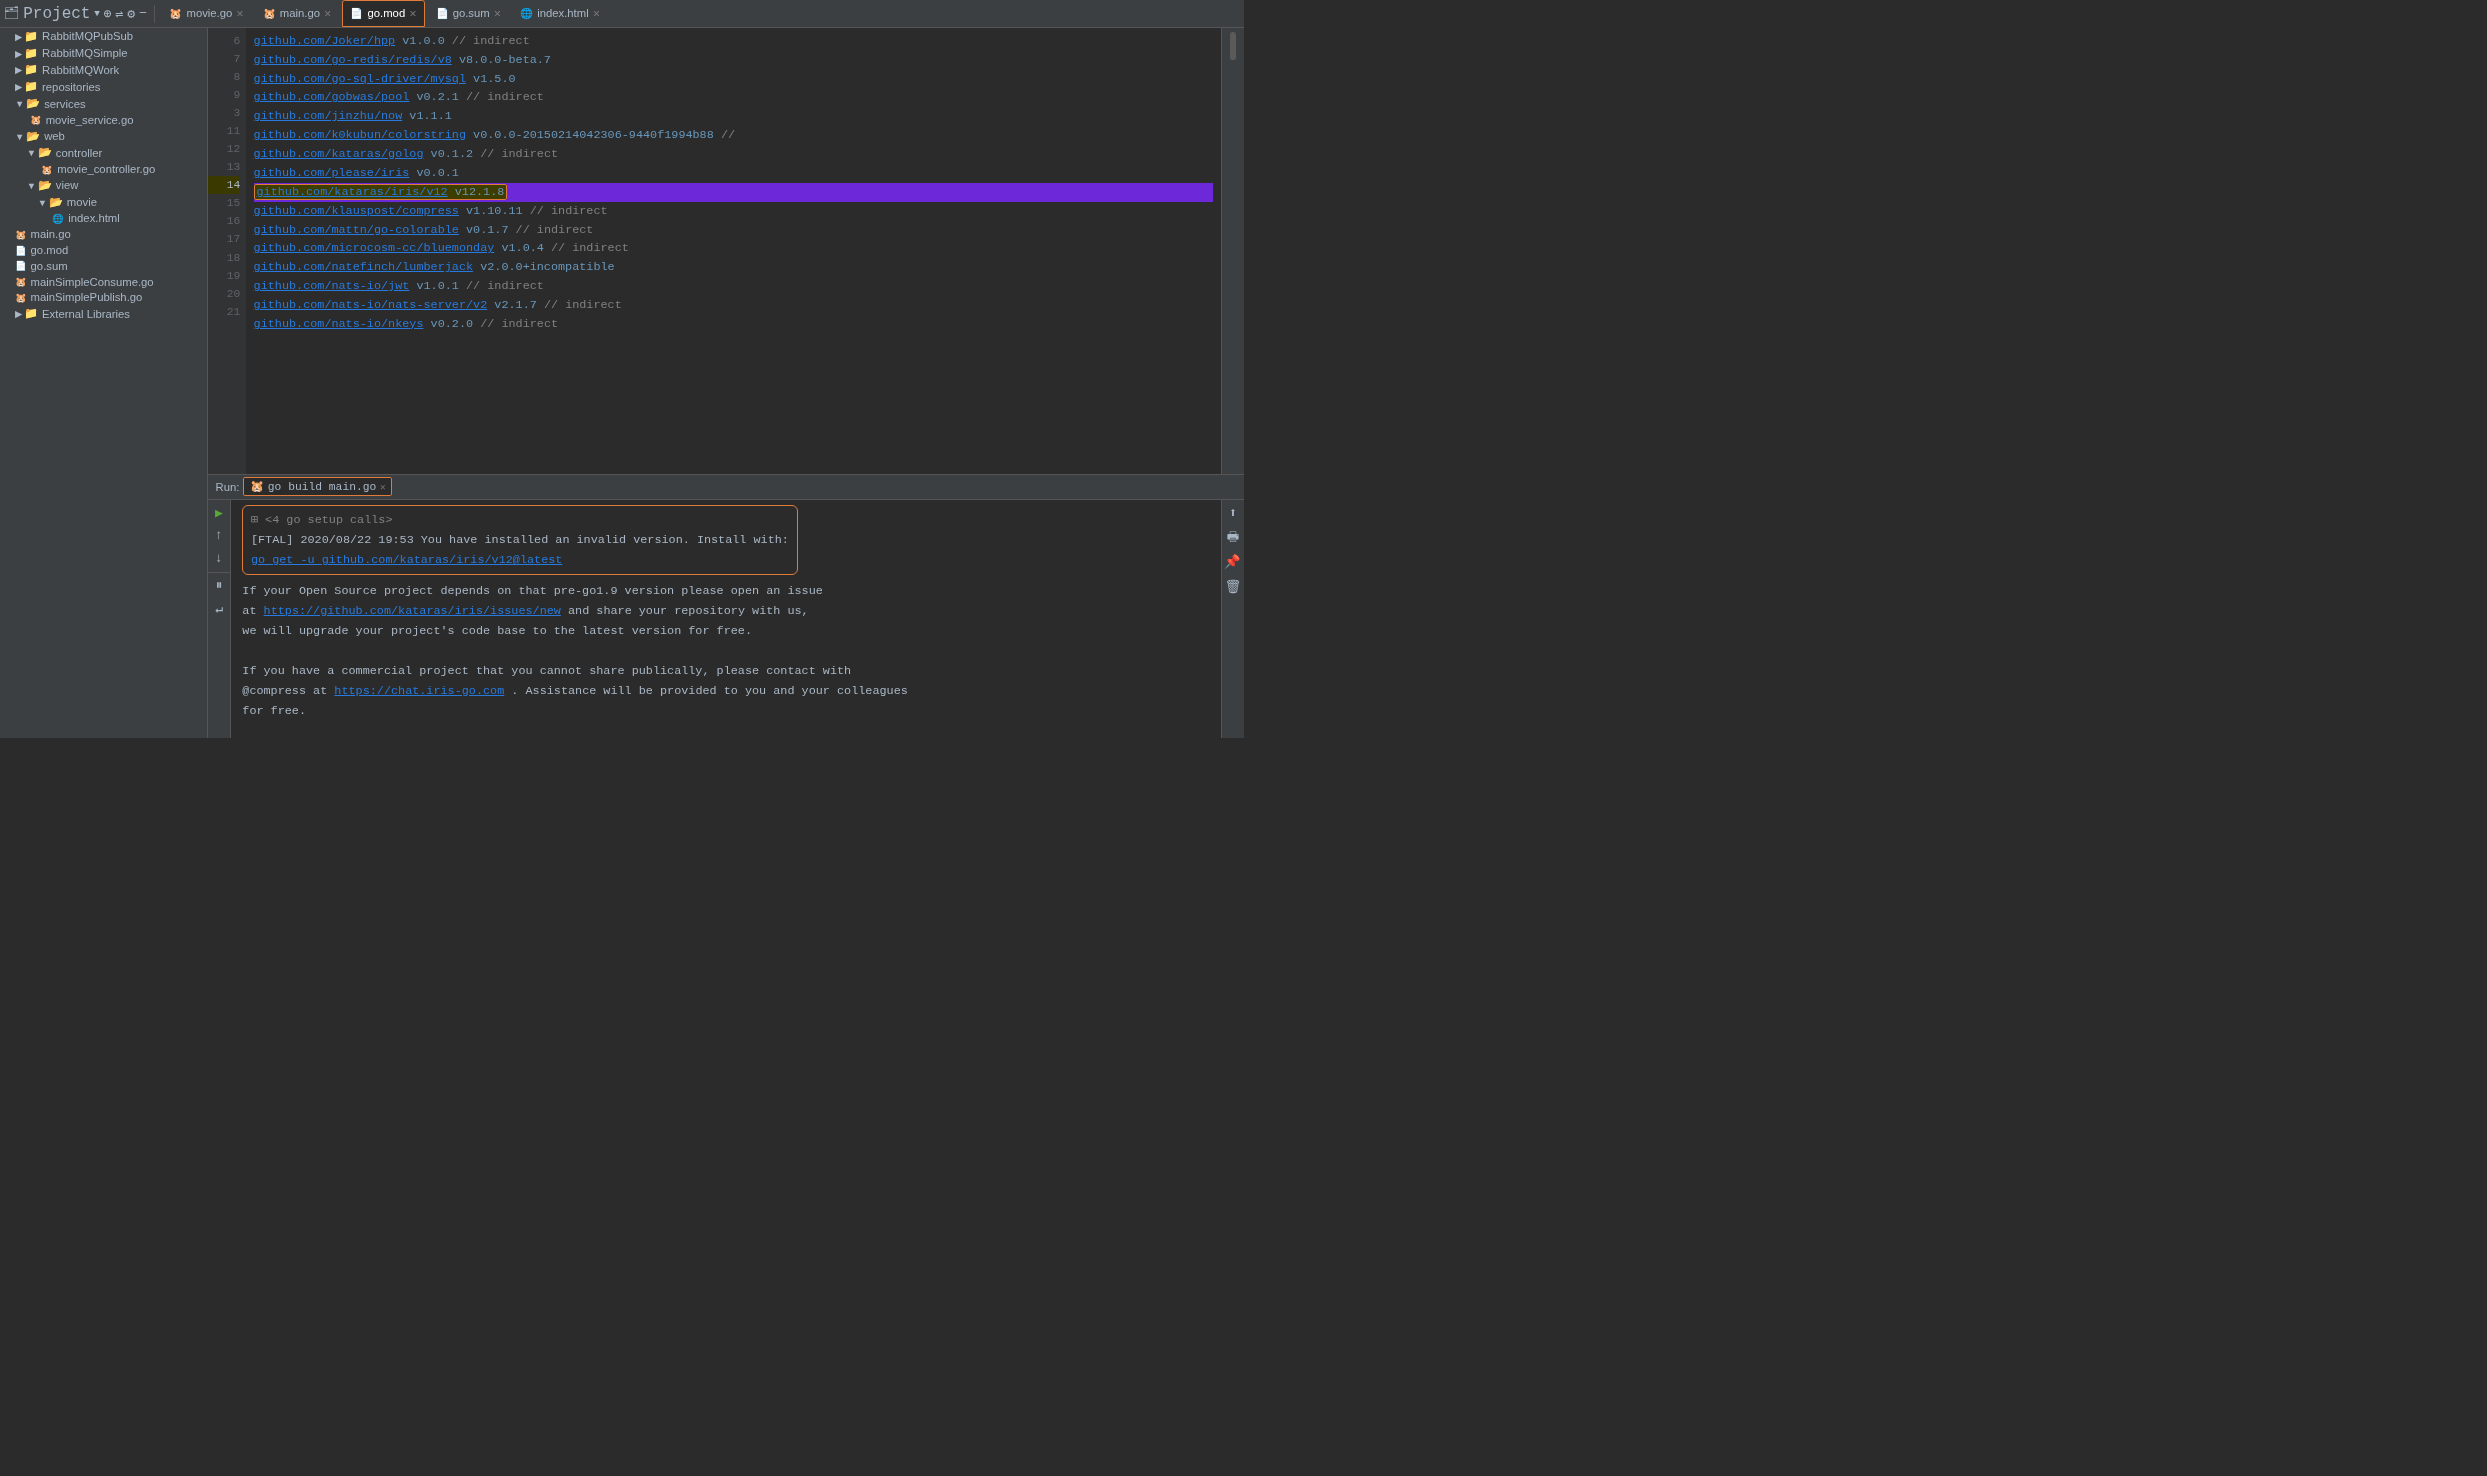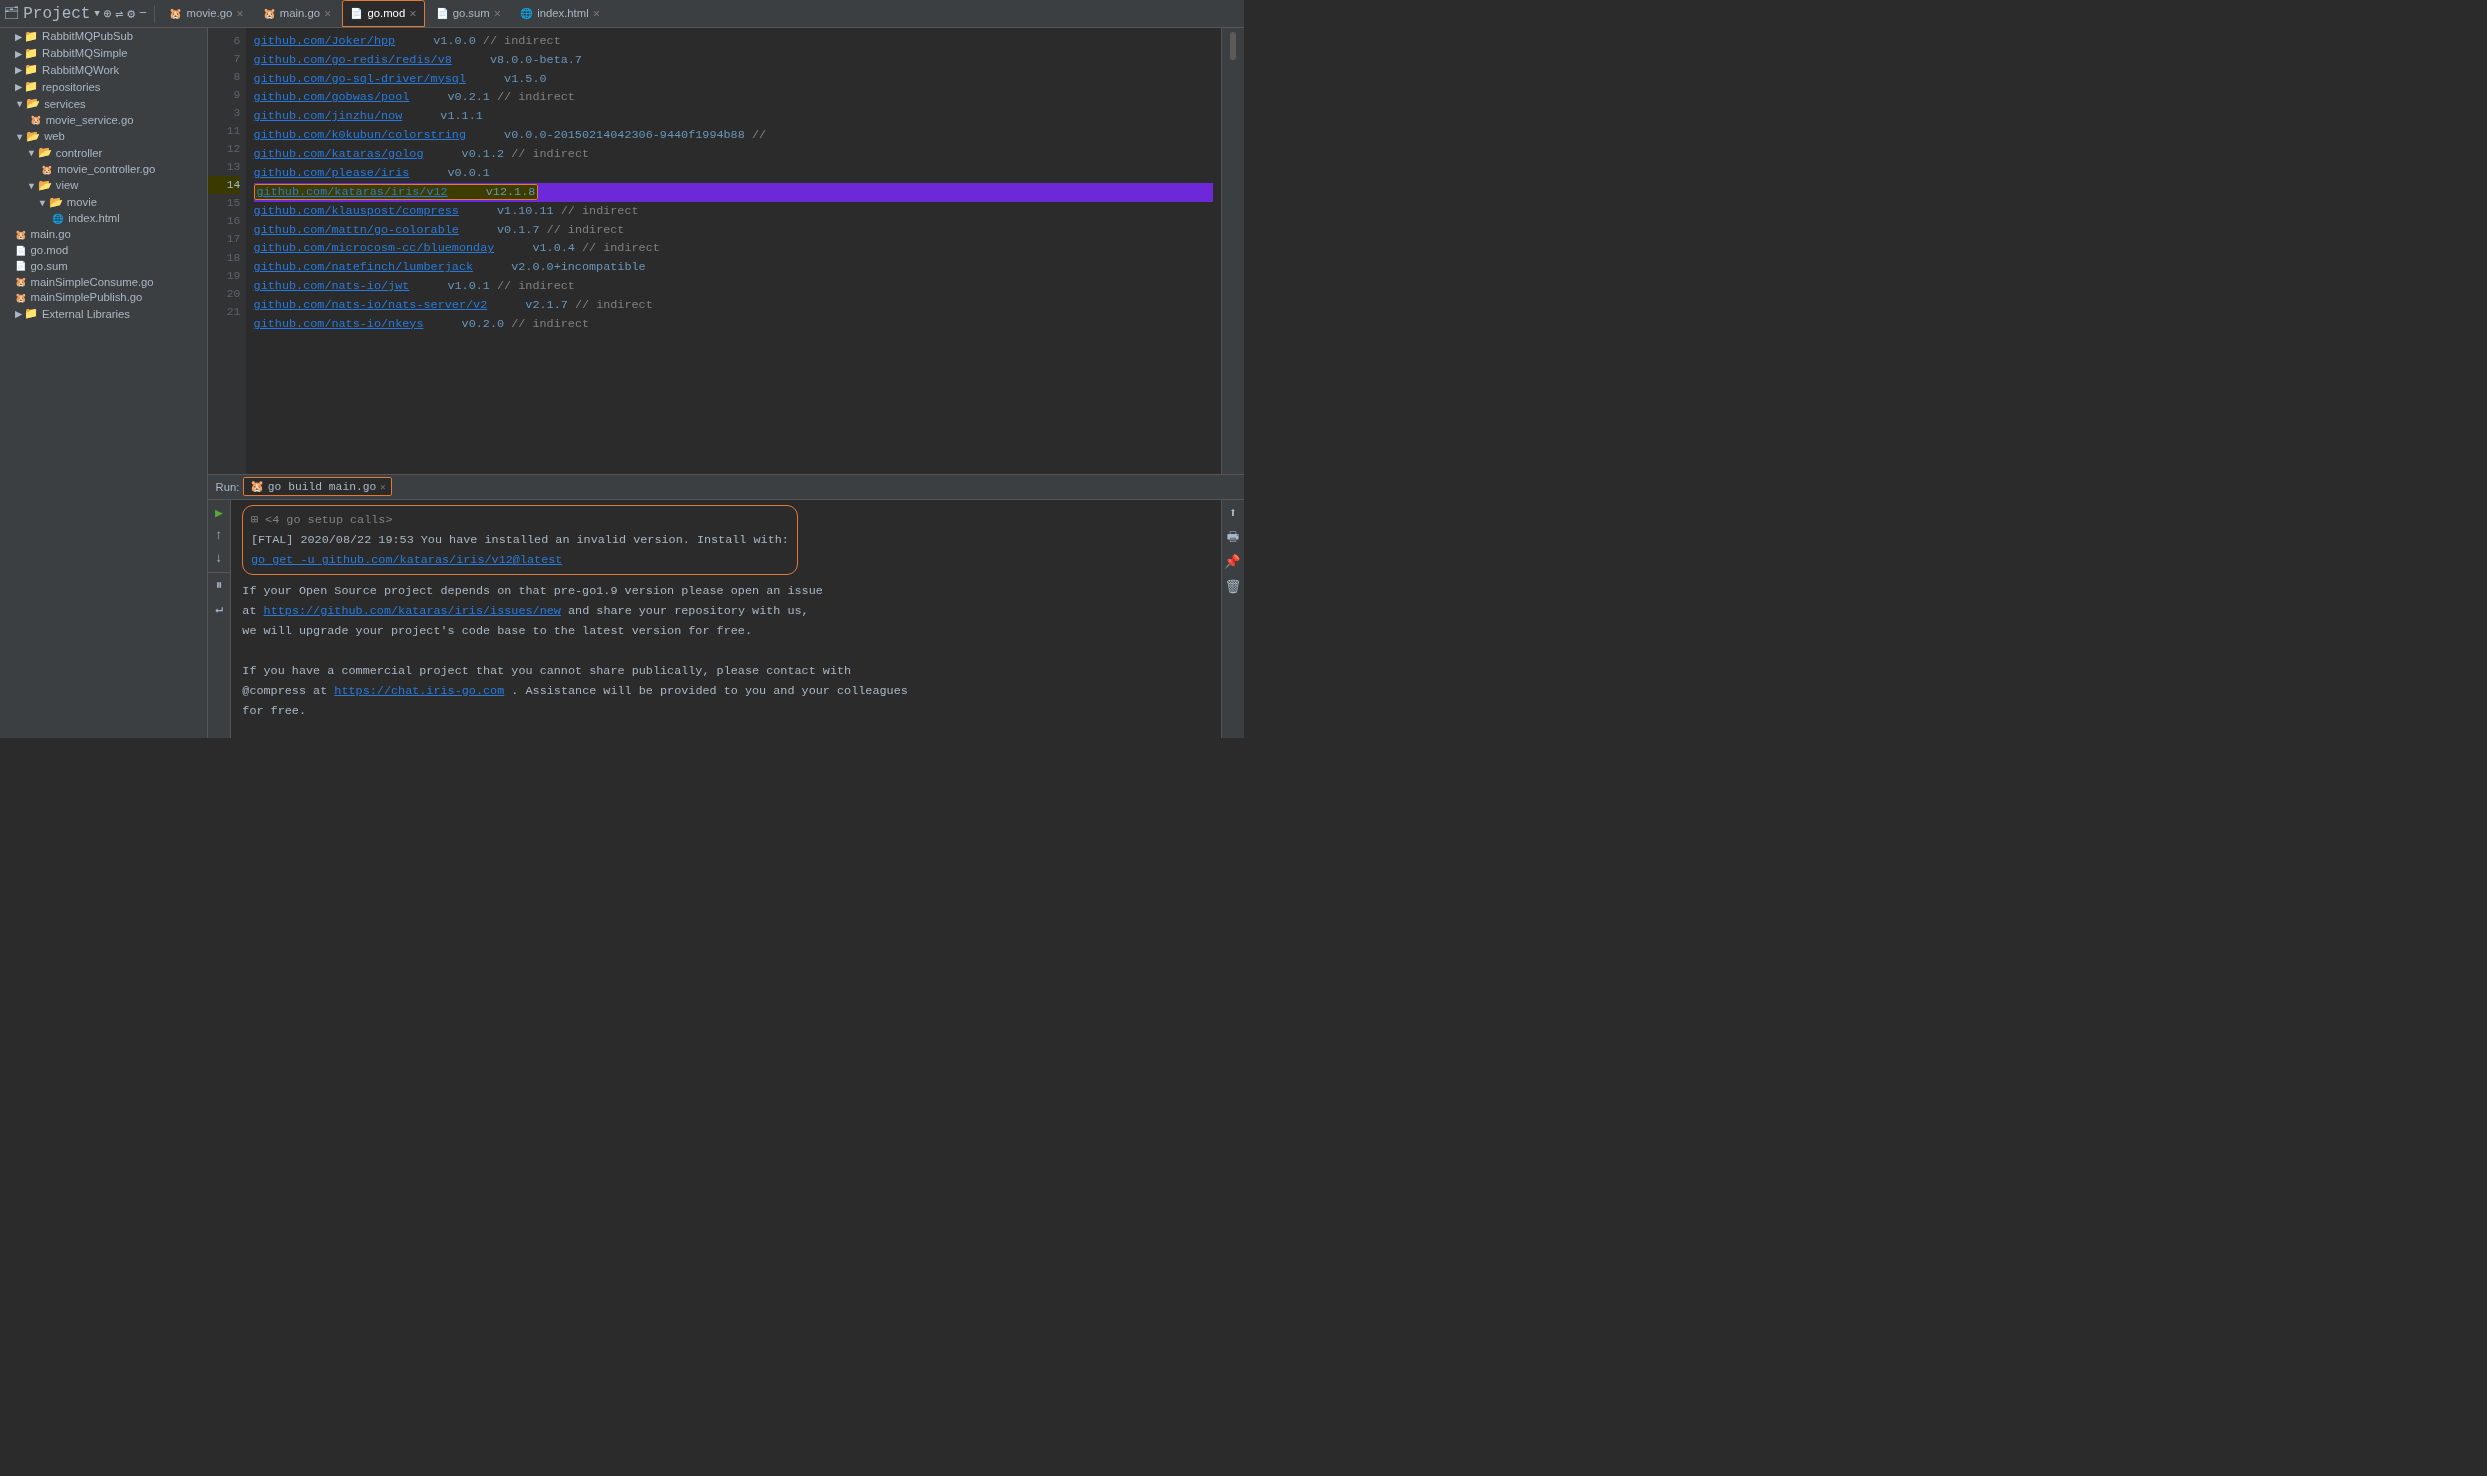--- a/index.html
+++ b/index.html
@@ -131,21 +131,21 @@
     .code-content {
       flex: 1;
       padding: 3.8px 7.6px;
       font-size: 11.8px;
       line-height: 1.6;
       overflow: hidden;
       white-space: nowrap;
     }
     .code-line { display: block; }
     .code-link { color: #287bde; text-decoration: underline; cursor: pointer; }
-    .code-version { color: #6897bb; margin-left: 31px; }
+    .code-version { color: #6897bb; }
     .code-comment { color: #808080; }
     .code-highlighted {
       background: #3d3d00;
       border: 1.9px solid #e07b39;
       border-radius: 1.9px;
       padding: 0 1.9px;
     }
     .line-highlighted { background: #6d28d9; }
 
     
@@ -459,21 +459,21 @@
           <div class="toolbar-btn green">▶</div>
           <div class="toolbar-btn">↑</div>
           <div class="toolbar-btn">↓</div>
           <div class="divider-h"></div>
           <div class="toolbar-btn">⏸</div>
           <div class="toolbar-btn">↵</div>
         </div>
 
         <div class="panel-content">
           
-          <div class="run-output-box" style="border:1.9px solid #e07b39;border-radius:11px;padding:3.8px 7.6px;margin-bottom:5.7px;display:inline-block;max-width:100%;">
+          <div class="run-output-box" style="border:1.9px solid #e07b39;border-radius:6px;padding:3.8px 7.6px;margin-bottom:5.7px;display:inline-block;max-width:100%;">
             <div class="run-setup-calls">
               <span style="color:#808080;">⊞</span>
               <span>&lt;4 go setup calls&gt;</span>
             </div>
             <div class="run-error">
               <span>[FTAL] 2020/08/22 19:53 You have installed an invalid version. Install with:</span>
             </div>
             <div>
               <a class="run-link">go get -u github.com/kataras/iris/v12@latest</a>
             </div>

